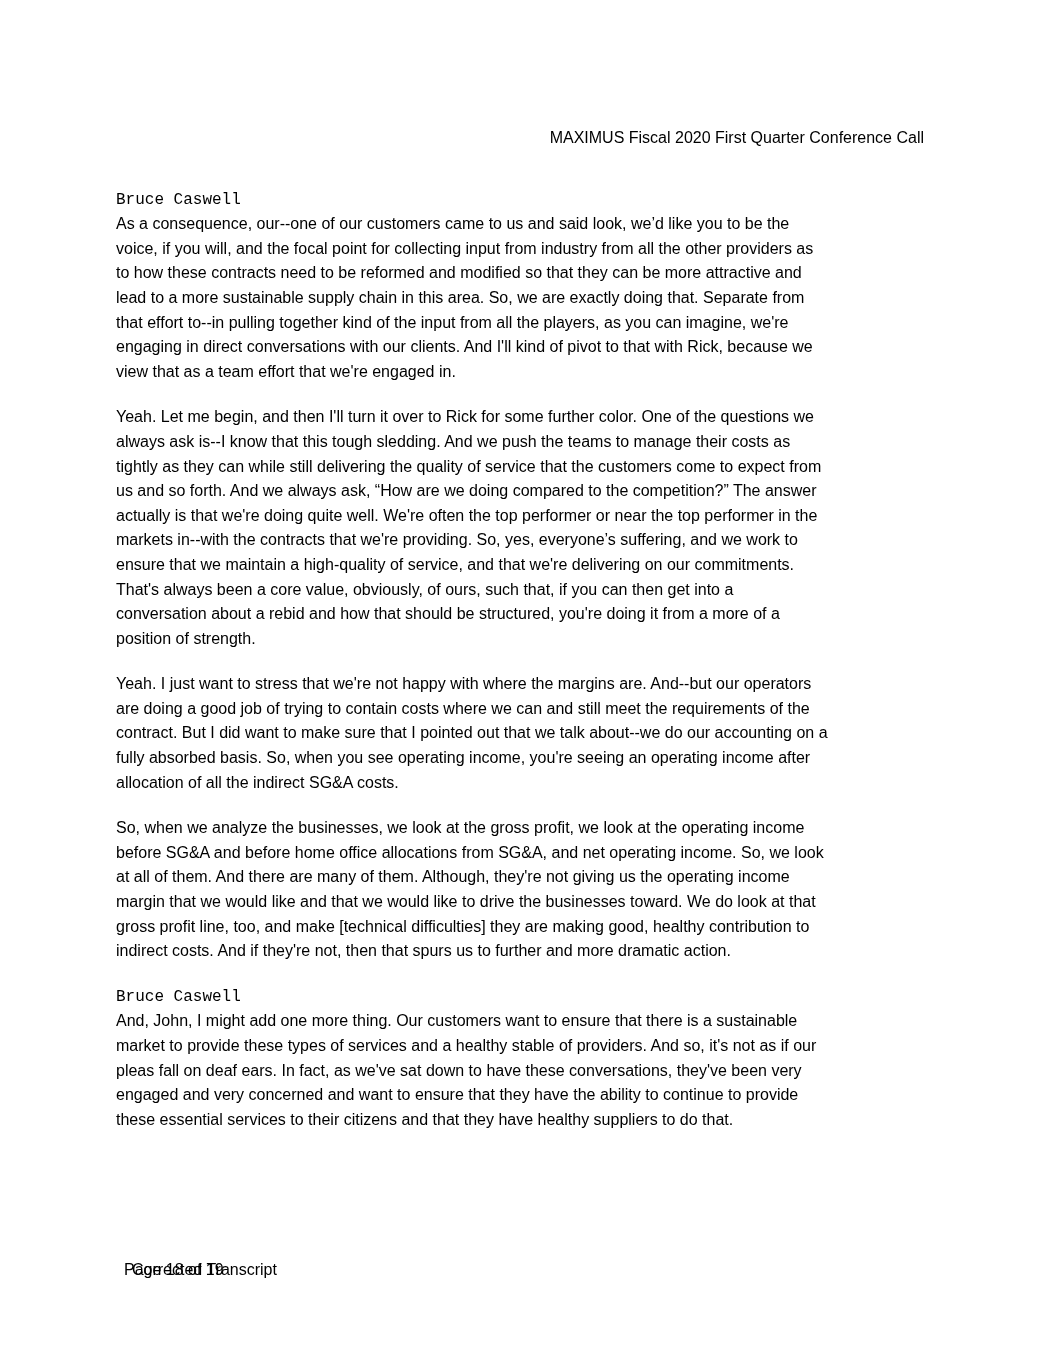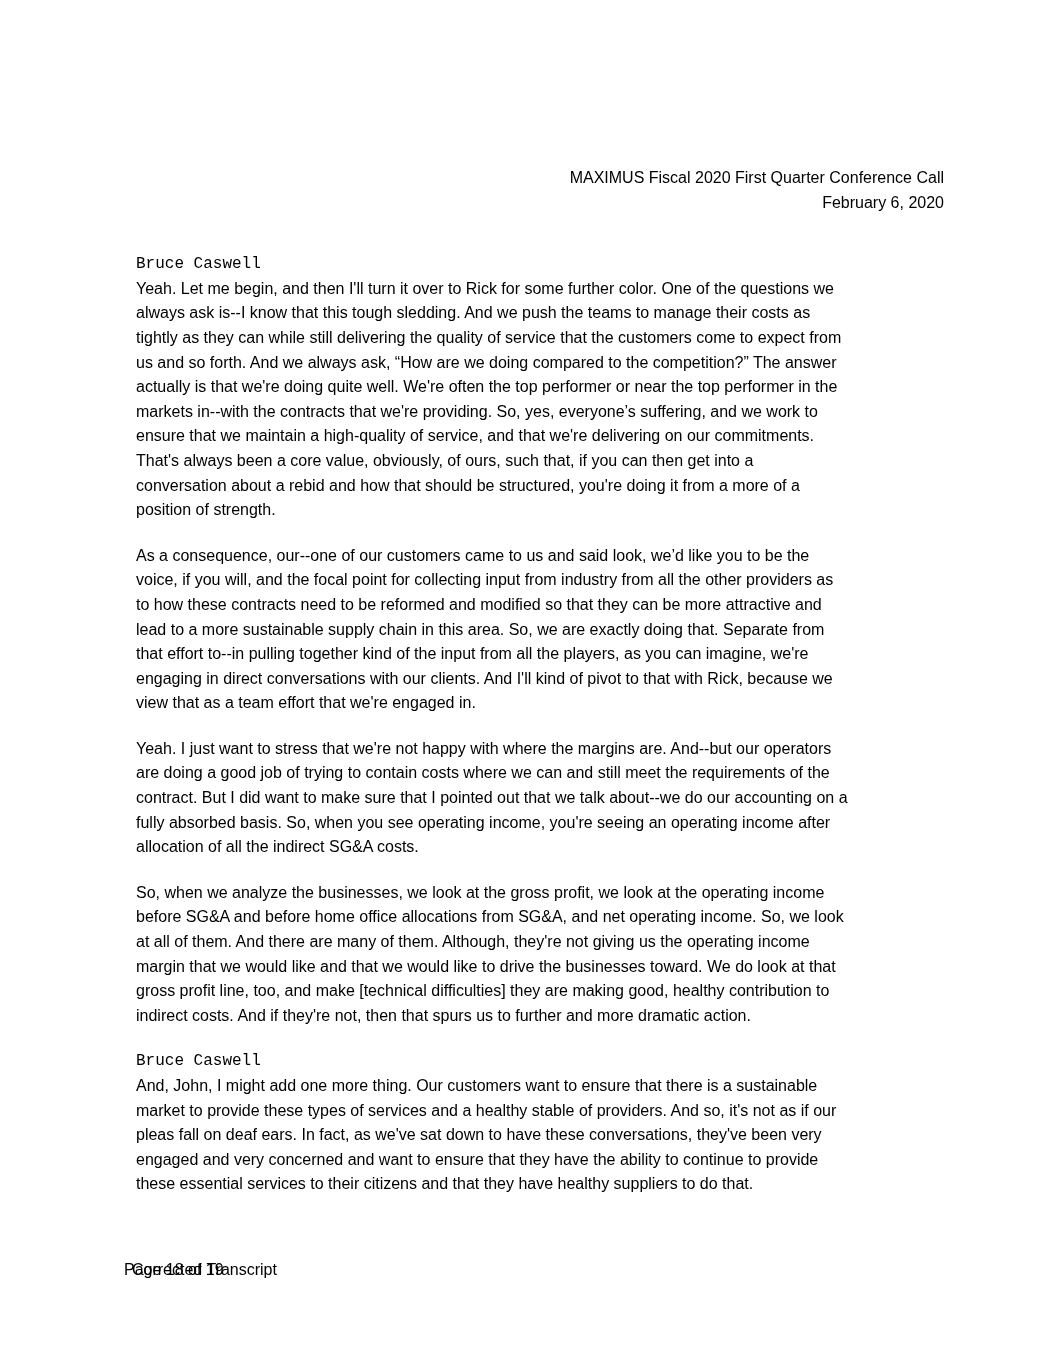--- a/index.html
+++ b/index.html
@@ -12,24 +12,23 @@
     height: 1365px;
     position: relative;
     font-family: "Liberation Sans", sans-serif;
     font-size: 16px;
     line-height: 24.6px;
     color: #000000;
     overflow: hidden;
   }
   .content {
     position: absolute;
-    left: 136px;
+    left: 116px;
     top: 126px;
     width: 808px;
-    margin-top: 40px;
   }
   .doc-header {
     text-align: right;
     margin: 0 0 37px 0;
   }
   .para {
     white-space: pre-line;
     margin: 0 0 21px 0;
     width: 860px;
   }
@@ -58,43 +57,42 @@
     text-align: left;
   }
 </style>
 </head>
 <body>
 
 <div class="content">
 
   <div class="doc-header">
     <div>MAXIMUS Fiscal 2020 First Quarter Conference Call</div>
-    <div>February 6, 2020</div>
   </div>
 
 
   <section>
     <div class="speaker">Bruce Caswell</div>
+    <div class="para">As a consequence, our--one of our customers came to us and said look, we’d like you to be the
+voice, if you will, and the focal point for collecting input from industry from all the other providers as
+to how these contracts need to be reformed and modified so that they can be more attractive and
+lead to a more sustainable supply chain in this area. So, we are exactly doing that. Separate from
+that effort to--in pulling together kind of the input from all the players, as you can imagine, we're
+engaging in direct conversations with our clients. And I'll kind of pivot to that with Rick, because we
+view that as a team effort that we're engaged in.</div>
     <div class="para">Yeah. Let me begin, and then I'll turn it over to Rick for some further color. One of the questions we
 always ask is--I know that this tough sledding. And we push the teams to manage their costs as
 tightly as they can while still delivering the quality of service that the customers come to expect from
 us and so forth. And we always ask, “How are we doing compared to the competition?” The answer
 actually is that we're doing quite well. We're often the top performer or near the top performer in the
 markets in--with the contracts that we're providing. So, yes, everyone’s suffering, and we work to
 ensure that we maintain a high-quality of service, and that we're delivering on our commitments.
 That's always been a core value, obviously, of ours, such that, if you can then get into a
 conversation about a rebid and how that should be structured, you're doing it from a more of a
 position of strength.</div>
-    <div class="para">As a consequence, our--one of our customers came to us and said look, we’d like you to be the
-voice, if you will, and the focal point for collecting input from industry from all the other providers as
-to how these contracts need to be reformed and modified so that they can be more attractive and
-lead to a more sustainable supply chain in this area. So, we are exactly doing that. Separate from
-that effort to--in pulling together kind of the input from all the players, as you can imagine, we're
-engaging in direct conversations with our clients. And I'll kind of pivot to that with Rick, because we
-view that as a team effort that we're engaged in.</div>
   </section>
 
   <section>
     <div class="para">Yeah. I just want to stress that we're not happy with where the margins are. And--but our operators
 are doing a good job of trying to contain costs where we can and still meet the requirements of the
 contract. But I did want to make sure that I pointed out that we talk about--we do our accounting on a
 fully absorbed basis. So, when you see operating income, you're seeing an operating income after
 allocation of all the indirect SG&amp;A costs.</div>
     <div class="para">So, when we analyze the businesses, we look at the gross profit, we look at the operating income
 before SG&amp;A and before home office allocations from SG&amp;A, and net operating income. So, we look

